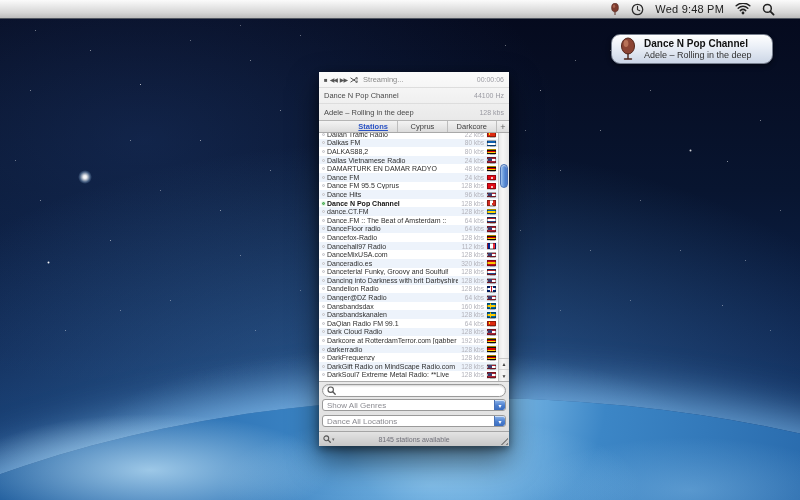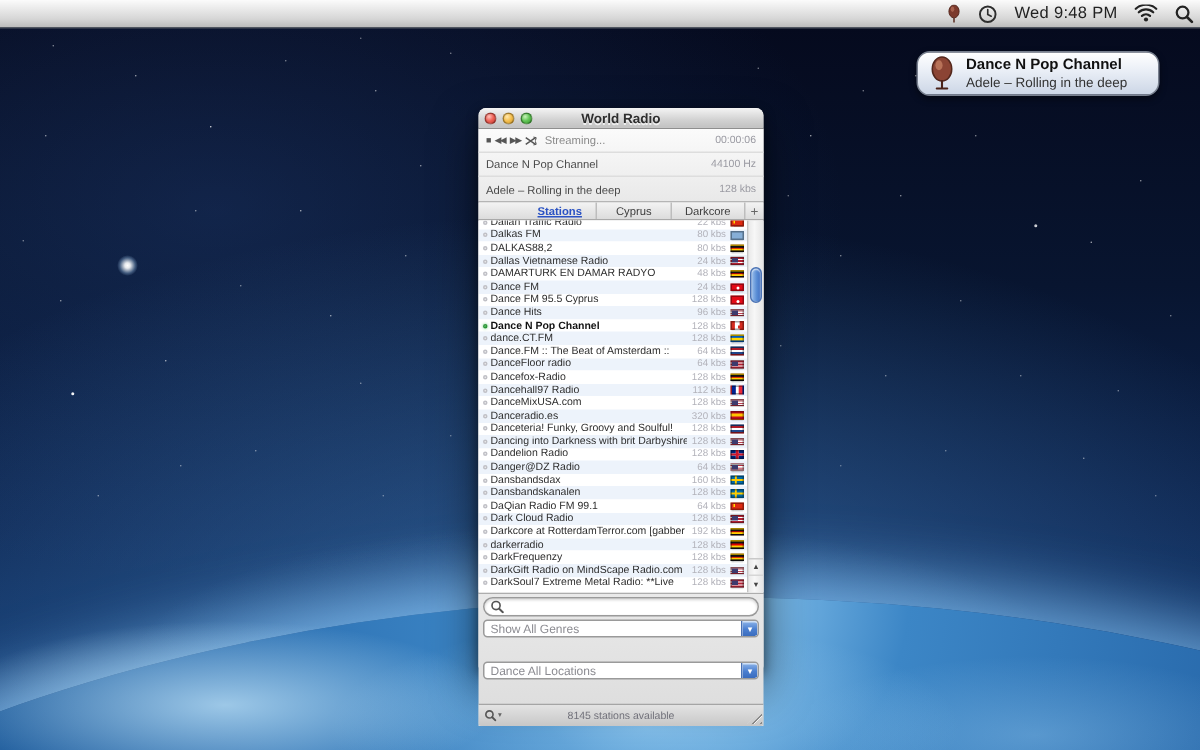--- a/index.html
+++ b/index.html
@@ -52,21 +52,21 @@
   .clouds { position:absolute; left:0; top:380px; width:800px; height:120px; pointer-events:none;
     background:
       radial-gradient(ellipse 260px 80px at 150px 90px, rgba(205,238,255,.7), transparent 70%),
       radial-gradient(ellipse 300px 100px at 430px 105px, rgba(170,220,250,.5), transparent 70%),
       radial-gradient(ellipse 220px 70px at 690px 110px, rgba(160,210,245,.35), transparent 75%); }
 
   
   .menubar { position:absolute; left:0; top:0; width:800px; height:19px;
     background:linear-gradient(#fbfbfb, #d6d6d6 70%, #bcbcbc); border-bottom:1px solid #4f5560;
     display:flex; align-items:center; justify-content:flex-end; z-index:30; }
-  .menubar-right { display:flex; align-items:center; gap:11px; padding-right:4px; height:100%; }
+  .menubar-right { display:flex; align-items:center; gap:11px; padding-right:25px; height:100%; }
   .menu-clock { font-size:11px; color:#222; letter-spacing:.2px; }
   .mb-icon { display:flex; align-items:center; }
 
   
   .notification { position:absolute; left:611px; top:34px; width:162px; height:30px; z-index:40;
     background:linear-gradient(#ffffff, #e9eef6 45%, #ccd6e6); border:1px solid #78808f; border-radius:9px;
     box-shadow:0 2px 5px rgba(0,0,0,.45), inset 0 1px 0 rgba(255,255,255,.9);
     display:flex; align-items:center; padding:2px 6px; gap:6px; }
   .notif-title { font-size:10px; font-weight:bold; color:#111; line-height:12px; white-space:nowrap; }
   .notif-sub { font-size:9px; color:#333; line-height:11px; white-space:nowrap; }
@@ -143,21 +143,21 @@
   .sb-arrows { position:absolute; left:0; right:0; bottom:0; border-top:1px solid #c9c9c9; }
   .sb-btn { height:11px; display:flex; align-items:center; justify-content:center; font-size:5px; color:#444;
     border-bottom:1px solid #d6d6d6; }
   .sb-btn:last-child { border-bottom:none; }
 
   .bottom { padding:2px 3px 0 3px; background:linear-gradient(#e9e9e9,#dcdcdc); border-top:1px solid #adadad; }
   .searchfield { height:13px; background:#fff; border:1px solid #9a9a9a; border-radius:7px;
     display:flex; align-items:center; padding:0 4px; box-shadow:inset 0 1px 2px rgba(0,0,0,.18); margin-bottom:2px; }
   .searchfield input { border:none; outline:none; flex:1; font-size:8px; height:10px; background:transparent; min-width:0; }
   .selrow { height:12px; background:#fff; border:1px solid #9a9a9a; border-radius:3px; display:flex; align-items:center;
-    margin-bottom:16px; overflow:hidden;justify-content:flex-end; }
+    margin-bottom:4px; overflow:hidden;justify-content:flex-end; }
   .selrow .selval { flex:1; font-size:8px; color:#8c8c92; padding-left:4px; white-space:nowrap; }
   .selbtn { width:11px; height:100%; background:linear-gradient(#8fb6ea,#4b7fd0 55%,#3a6cbe); border-left:1px solid #4a72b4;
     display:flex; align-items:center; justify-content:center; color:#fff; font-size:6px; border-radius:0 2px 2px 0;
     box-shadow:inset 0 1px 0 rgba(255,255,255,.6); }
   .statusbar { height:15px; margin:0 -3px; background:linear-gradient(#e3e3e3,#c7c7c7); border-top:1px solid #a5a5a5;
     display:flex; align-items:center; padding:0 4px; border-radius:0 0 2px 2px; position:relative; }
   .statustext { position:absolute; left:0; right:0; text-align:center; font-size:7px; color:#71717a; }
   .scope { display:flex; align-items:center; gap:1px; color:#555; z-index:1; }
   .scope .chev { font-size:5px; color:#666; }
   .grip { position:absolute; right:1px; bottom:1px; width:10px; height:10px;
@@ -216,26 +216,20 @@
         <path d="M10 17 L10 21 M6.5 22 L13.5 22" stroke="#4a2218" stroke-width="1.4" stroke-linecap="round"></path>
       </svg>
     </span>
     <span>
       <div class="notif-title">Dance N Pop Channel</div>
       <div class="notif-sub">Adele – Rolling in the deep</div>
     </span>
   </div>
 
   <div class="window">
-    <div class="titlebar">
-      <span class="tl red"></span>
-      <span class="tl yellow"></span>
-      <span class="tl green"></span>
-      <span class="wtitle">World Radio</span>
-    </div>
 
     <div class="player">
       <div class="prow">
         <span class="pctl">■</span>
         <span class="pctl">◀◀</span>
         <span class="pctl">▶▶</span>
         <span class="pctl">
           <svg width="8" height="6" viewBox="0 0 8 6">
             <path d="M0.5 0.8 L7 5.2 M0.5 5.2 L7 0.8" stroke="#555" stroke-width="1"></path>
             <path d="M7.5 0.8 l-2 -0.6 m2 0.6 l-0.6 2 M7.5 5.2 l-2 0.6 m2 -0.6 l-0.6 -2" stroke="#555" stroke-width=".7"></path>

